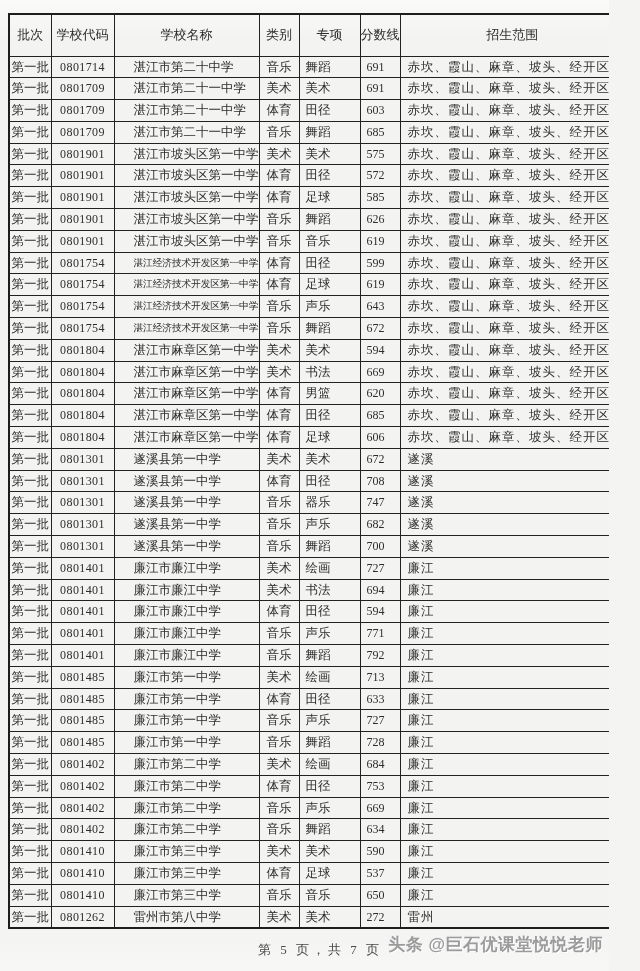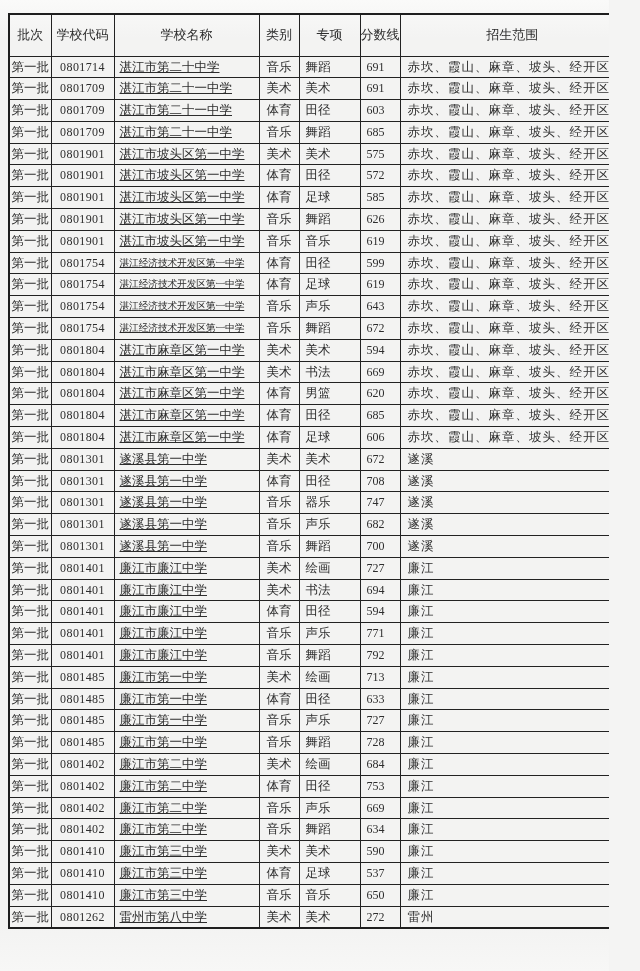--- a/index.html
+++ b/index.html
@@ -48,21 +48,21 @@
   col.col-batch            { width: 42px; }
   col.col-school-code      { width: 63px; }
   col.col-school-name      { width: 145px; }
   col.col-category         { width: 40px; }
   col.col-specialty        { width: 61px; }
   col.col-score            { width: 40px; }
   col.col-enrollment-scope { width: 225px; }
 
   td.col-batch            { text-align: center; }
   td.col-school-code      { text-align: center; font-size: 12px; letter-spacing: 0.4px; }
-  td.col-school-name      { text-align: left; padding-left: 5px; text-decoration: underline; }
+  td.col-school-name      { text-align: left; padding-left: 19px; }
   td.col-school-name.compact { font-size: 9.8px; letter-spacing: -0.2px; }
   td.col-category         { text-align: center; }
   td.col-specialty        { text-align: left; padding-left: 6px; }
   td.col-score            { text-align: left; padding-left: 6px; font-size: 12px; }
   td.col-enrollment-scope { text-align: left; padding-left: 7px; letter-spacing: 1px; }
 
   .page-footer {
     position: absolute;
     left: 0; top: 941px;
     width: 640px;
@@ -465,15 +465,17 @@
           <td class="col-school-code">0801262</td>
           <td class="col-school-name">雷州市第八中学</td>
           <td class="col-category">美术</td>
           <td class="col-specialty">美术</td>
           <td class="col-score">272</td>
           <td class="col-enrollment-scope">雷州</td>
         </tr>
       </tbody>
   </table>
 
-
+  <div class="page-footer">第 5 页，共 7 页</div>
+
+  <div class="watermark">头条 @巨石优课堂悦悦老师</div>
 
 </div>
 
 </body></html>

